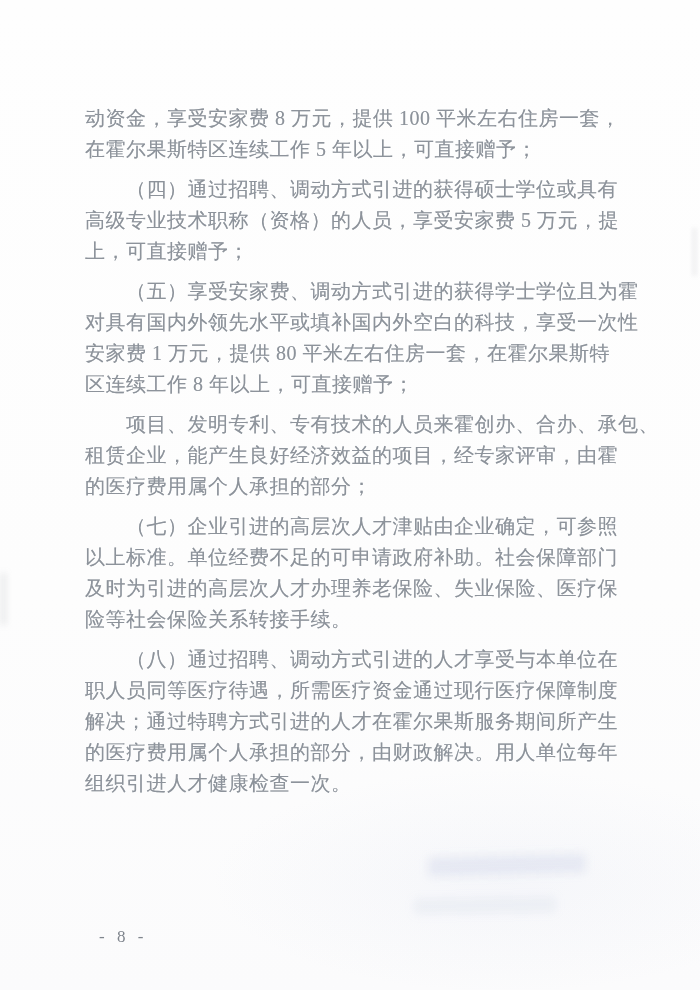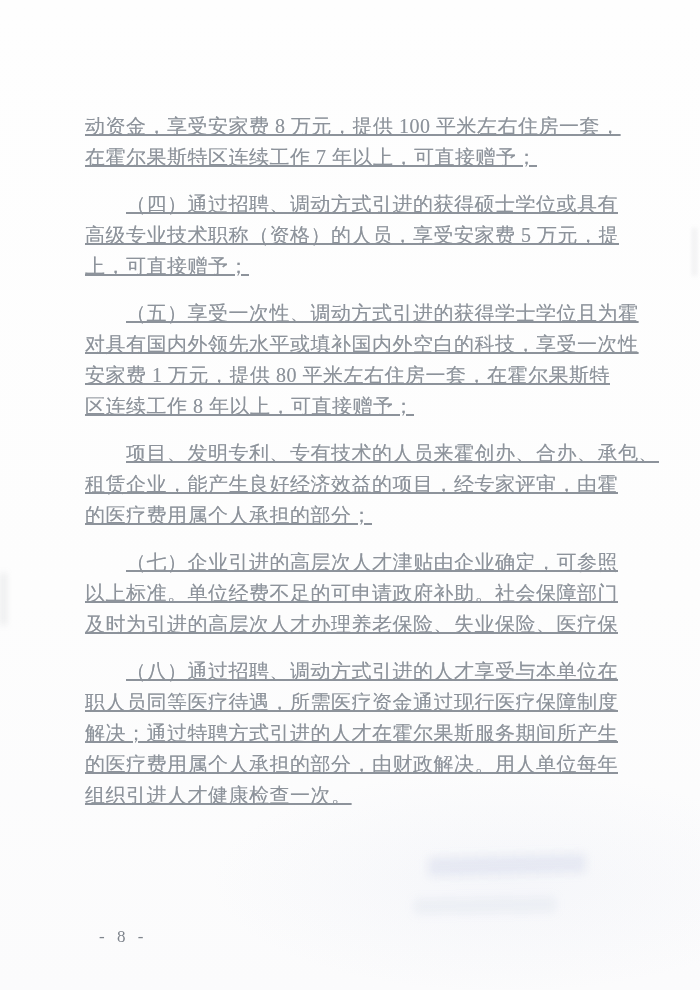--- a/index.html
+++ b/index.html
@@ -22,22 +22,21 @@
     position: absolute;
     left: 85px;
     top: 95px;
     width: 540px;
     font-size: 20px;
     line-height: 31px;
     color: #8d939b;
     text-shadow: 0 0 0.4px rgba(141,147,155,0.55);
   }
   .para {
-    margin: 16px 0 9px 0;
-    text-decoration: underline;
+    margin: 8px 0 9px 0;
   }
   .line {
     height: 31px;
     white-space: nowrap;
     letter-spacing: 0.5px;
   }
   .para.indent .line:first-child {
     text-indent: 41px;
   }
   .page-number {
@@ -91,42 +90,43 @@
   }
 </style>
 </head>
 <body>
 
 <div class="page">
 
   <div class="content">
       <div class="para">
         <div class="line">动资金，享受安家费 8 万元，提供 100 平米左右住房一套，</div>
-        <div class="line">在霍尔果斯特区连续工作 7 年以上，可直接赠予；</div>
+        <div class="line">在霍尔果斯特区连续工作 5 年以上，可直接赠予；</div>
       </div>
       <div class="para indent">
         <div class="line">（四）通过招聘、调动方式引进的获得硕士学位或具有</div>
         <div class="line">高级专业技术职称（资格）的人员，享受安家费 5 万元，提</div>
         <div class="line">上，可直接赠予；</div>
       </div>
       <div class="para indent">
-        <div class="line">（五）享受一次性、调动方式引进的获得学士学位且为霍</div>
+        <div class="line">（五）享受安家费、调动方式引进的获得学士学位且为霍</div>
         <div class="line">对具有国内外领先水平或填补国内外空白的科技，享受一次性</div>
         <div class="line">安家费 1 万元，提供 80 平米左右住房一套，在霍尔果斯特</div>
         <div class="line">区连续工作 8 年以上，可直接赠予；</div>
       </div>
       <div class="para indent">
         <div class="line">项目、发明专利、专有技术的人员来霍创办、合办、承包、</div>
         <div class="line">租赁企业，能产生良好经济效益的项目，经专家评审，由霍</div>
         <div class="line">的医疗费用属个人承担的部分；</div>
       </div>
       <div class="para indent">
         <div class="line">（七）企业引进的高层次人才津贴由企业确定，可参照</div>
         <div class="line">以上标准。单位经费不足的可申请政府补助。社会保障部门</div>
         <div class="line">及时为引进的高层次人才办理养老保险、失业保险、医疗保</div>
+        <div class="line">险等社会保险关系转接手续。</div>
       </div>
       <div class="para indent">
         <div class="line">（八）通过招聘、调动方式引进的人才享受与本单位在</div>
         <div class="line">职人员同等医疗待遇，所需医疗资金通过现行医疗保障制度</div>
         <div class="line">解决；通过特聘方式引进的人才在霍尔果斯服务期间所产生</div>
         <div class="line">的医疗费用属个人承担的部分，由财政解决。用人单位每年</div>
         <div class="line">组织引进人才健康检查一次。</div>
       </div>
     </div>
 

